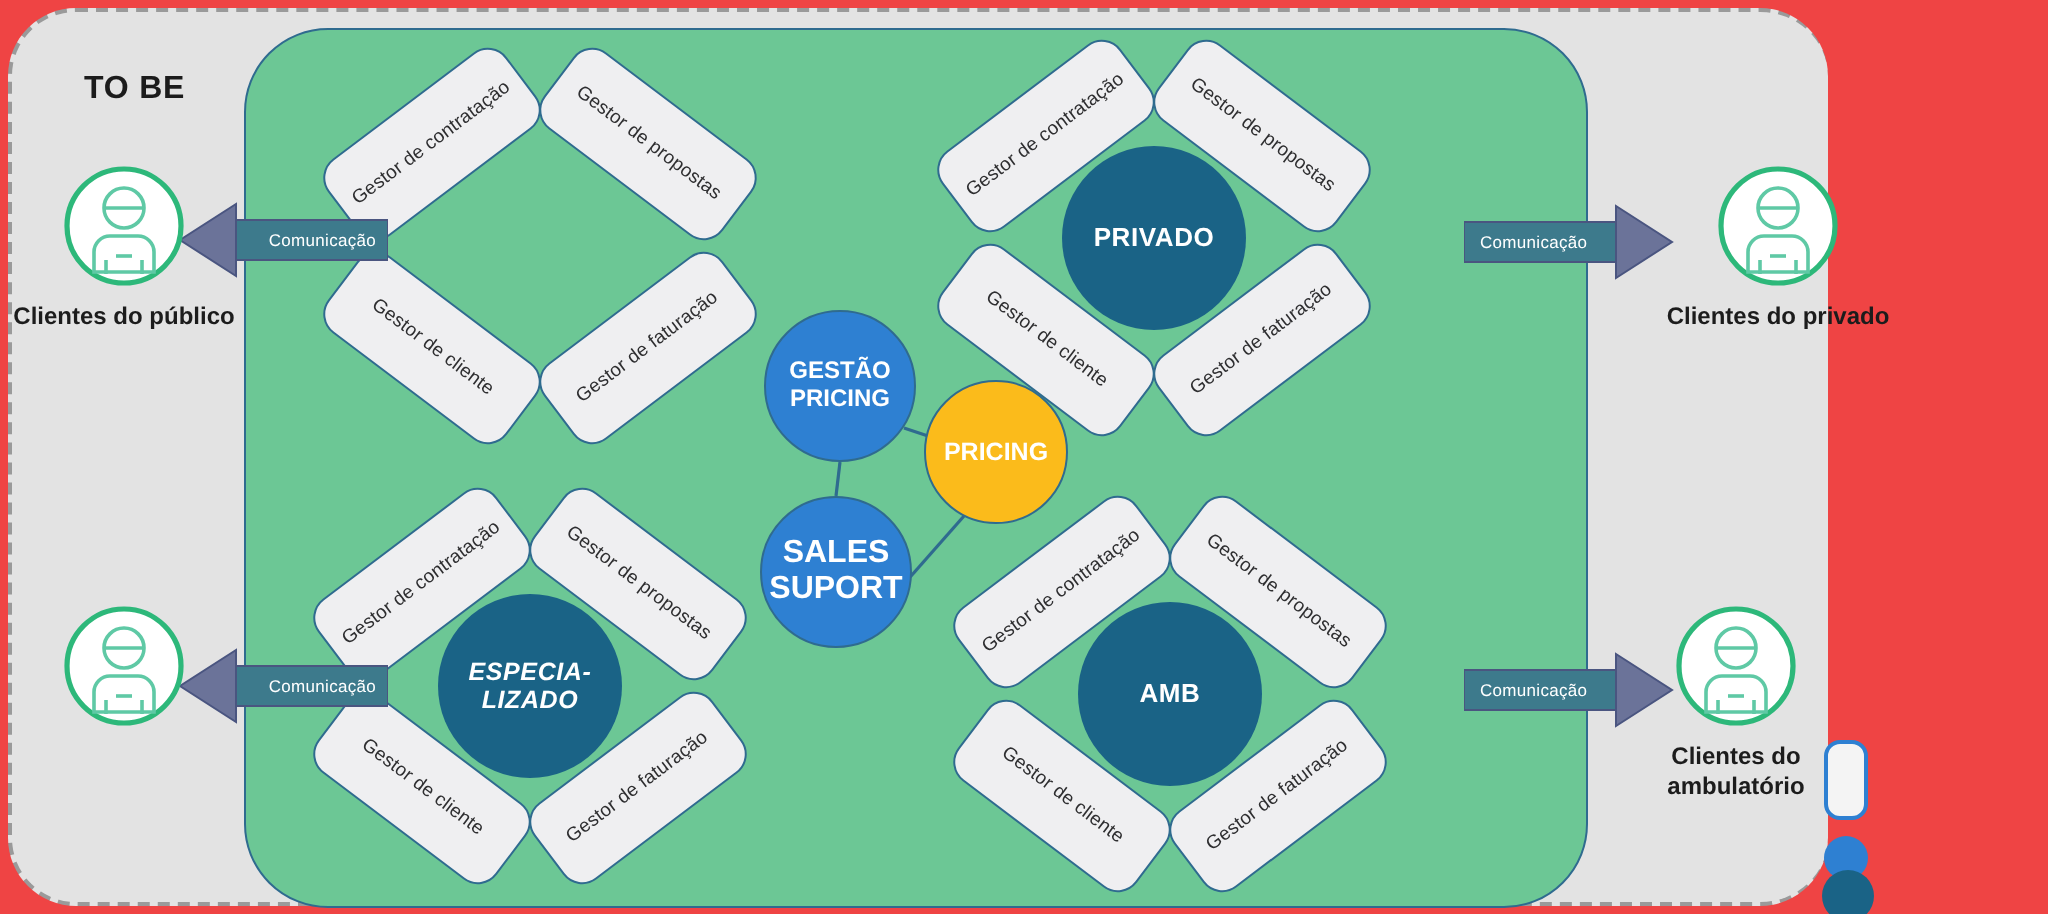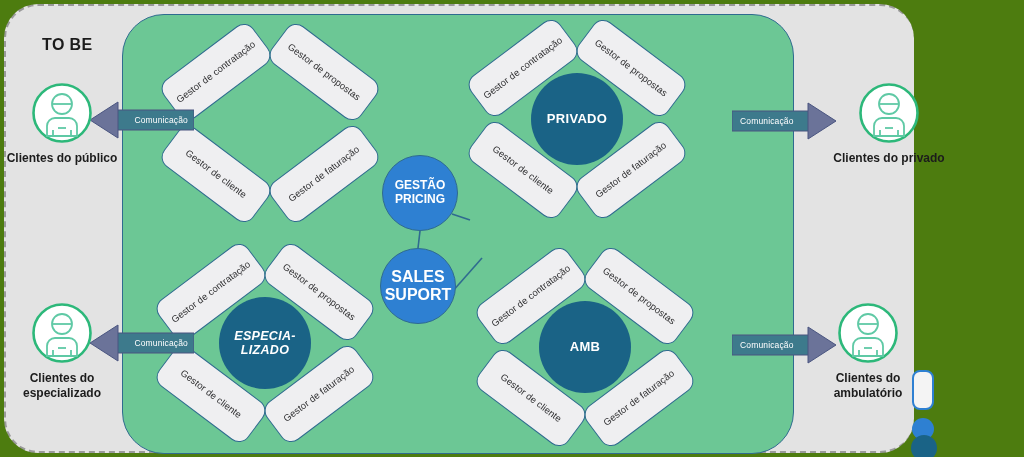--- a/index.html
+++ b/index.html
@@ -5,21 +5,21 @@
   * { box-sizing: border-box; margin: 0; padding: 0; }
   html, body {
     width: 1024px; height: 457px;
     background: #000000;
     font-family: "Liberation Sans", sans-serif;
     overflow: hidden;
   }
   #stage {
     position: relative;
     width: 1024px; height: 457px;
-    background: #4d7c0f;
+    background: #ef4444;
   }
 
   
   #outer-panel {
     position: absolute;
     left: 4px; top: 4px;
     width: 910px; height: 449px;
     background: #E3E3E3;
     border: 2px dashed #9A9A9A;
     border-radius: 34px;
@@ -248,20 +248,21 @@
   <div class="flower" id="flower-amb">
     <div class="petal tl">Gestor de contratação</div>
     <div class="petal tr">Gestor de propostas</div>
     <div class="petal bl">Gestor de cliente</div>
     <div class="petal br">Gestor de faturação</div>
     <div class="hub">AMB</div>
   </div>
 
   <div class="node" id="node-gestao-stocks">GESTÃO PRICING</div>
   <div class="node" id="node-sales-suport">SALES SUPORT</div>
+  <div class="node" id="node-pricing">PRICING</div>
 
   <div class="comm-arrow left" id="arrow-publico">
     <svg width="108" height="40" viewBox="0 0 108 40">
       <rect x="30" y="10" width="78" height="20" fill="#3D7A8C" stroke="#4A5580" stroke-width="1"></rect>
       <path d="M32 2 L32 38 L4 20 Z" fill="#6B7399" stroke="#4A5580" stroke-width="1"></path>
     </svg>
     <div class="comm-label">Comunicação</div>
   </div>
 
   <div class="comm-arrow left" id="arrow-especializado">
@@ -304,21 +305,20 @@
   <div class="client-block" id="client-especializado">
     <svg class="client-avatar" viewBox="0 0 62 62">
       <circle cx="31" cy="31" r="28.5" fill="#FFFFFF" stroke="#2DB87A" stroke-width="2.6"></circle>
       <circle cx="31" cy="22" r="10" fill="none" stroke="#5FC9A5" stroke-width="1.8"></circle>
       <line x1="21.5" y1="22" x2="40.5" y2="22" stroke="#5FC9A5" stroke-width="1.8"></line>
       <path d="M16 44 a8 8 0 0 1 8-8 h14 a8 8 0 0 1 8 8 v10 h-30 z" fill="none" stroke="#5FC9A5" stroke-width="1.8"></path>
       <line x1="27" y1="46" x2="35" y2="46" stroke="#5FC9A5" stroke-width="1.8"></line>
       <line x1="22" y1="48" x2="22" y2="55" stroke="#5FC9A5" stroke-width="1.8"></line>
       <line x1="40" y1="48" x2="40" y2="55" stroke="#5FC9A5" stroke-width="1.8"></line>
     </svg>
-    <div class="client-label">Clientes do especializado</div>
   </div>
 
   <div class="client-block" id="client-privado">
     <svg class="client-avatar" viewBox="0 0 62 62">
       <circle cx="31" cy="31" r="28.5" fill="#FFFFFF" stroke="#2DB87A" stroke-width="2.6"></circle>
       <circle cx="31" cy="22" r="10" fill="none" stroke="#5FC9A5" stroke-width="1.8"></circle>
       <line x1="21.5" y1="22" x2="40.5" y2="22" stroke="#5FC9A5" stroke-width="1.8"></line>
       <path d="M16 44 a8 8 0 0 1 8-8 h14 a8 8 0 0 1 8 8 v10 h-30 z" fill="none" stroke="#5FC9A5" stroke-width="1.8"></path>
       <line x1="27" y1="46" x2="35" y2="46" stroke="#5FC9A5" stroke-width="1.8"></line>
       <line x1="22" y1="48" x2="22" y2="55" stroke="#5FC9A5" stroke-width="1.8"></line>

